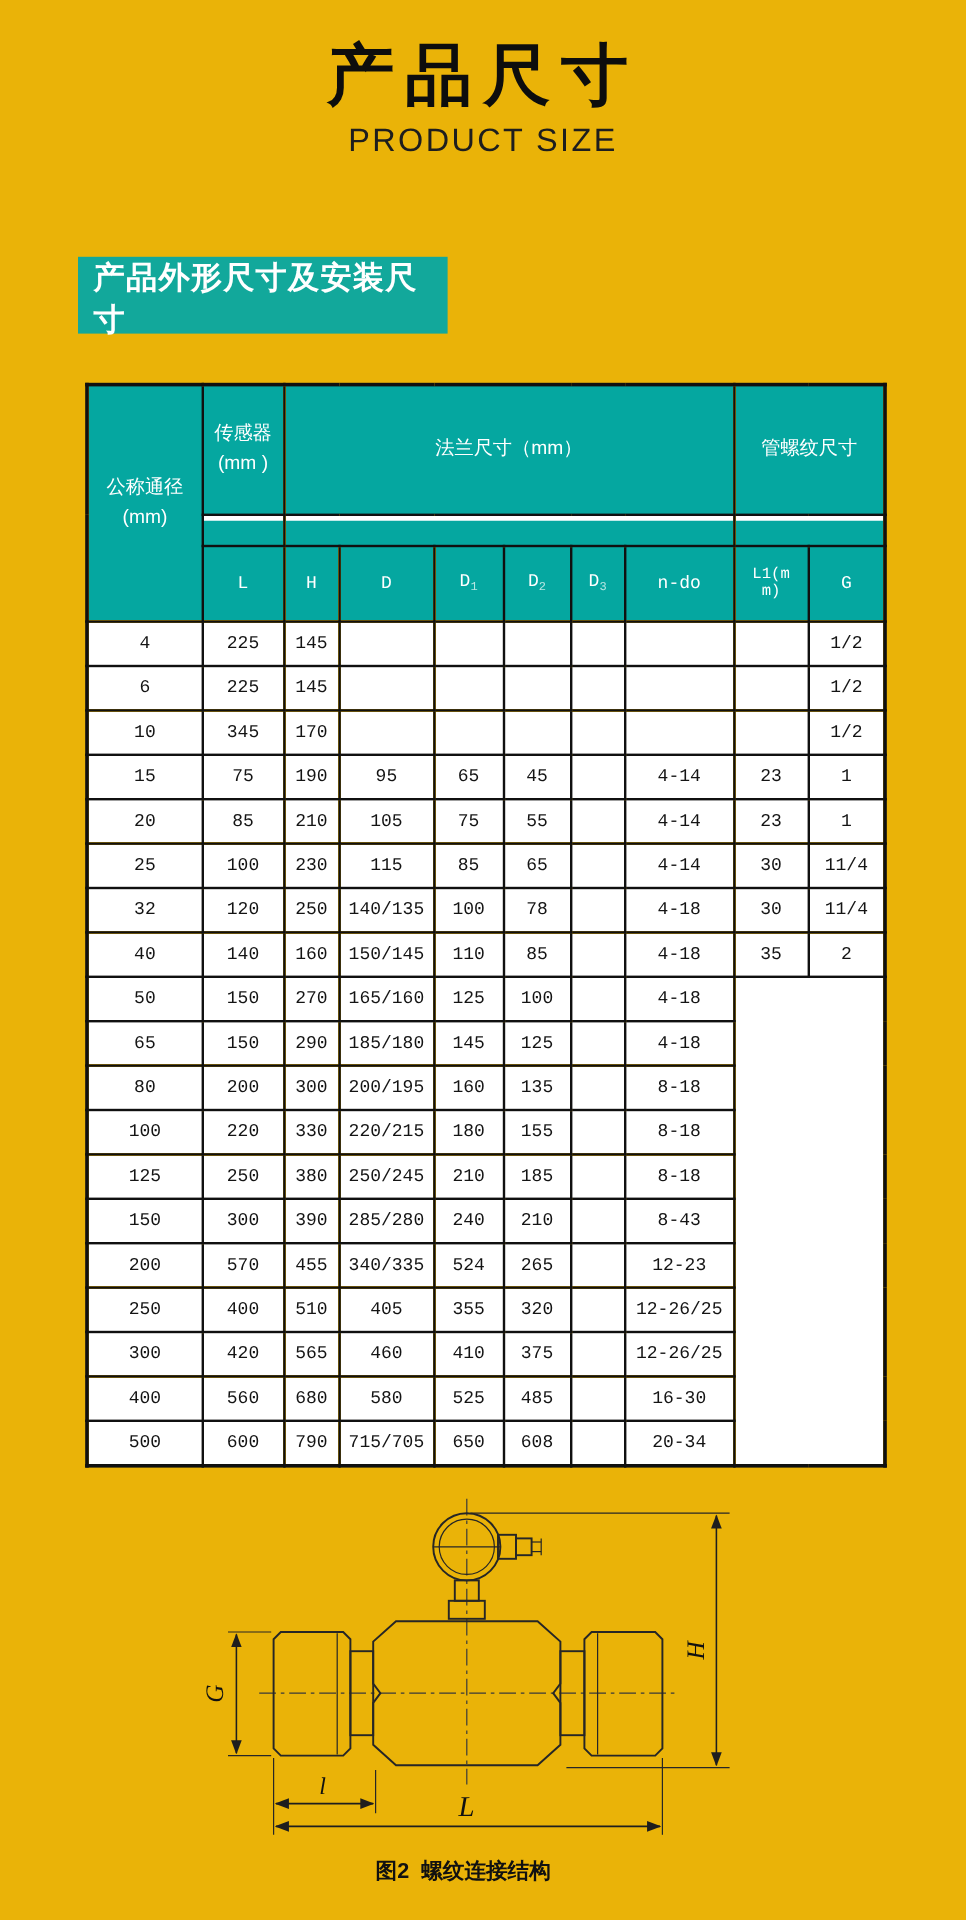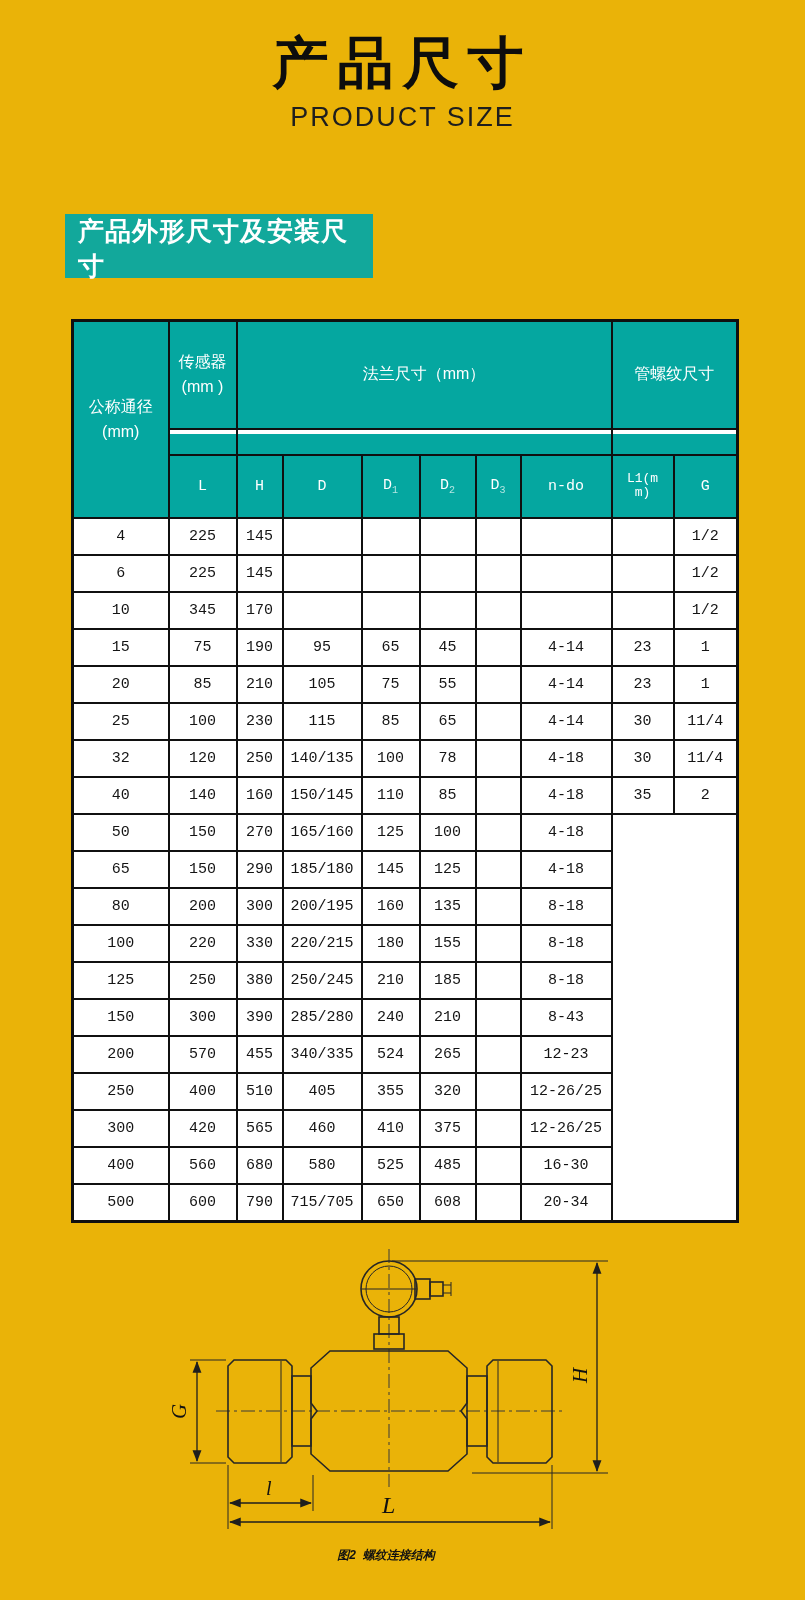--- a/index.html
+++ b/index.html
@@ -46,21 +46,21 @@
   tr.sub-row sub { color:#b5e6e2; font-size:10px; }
   table.dim tbody tr { height:37px; }
   table.dim tbody td {
     background:#ffffff; color:#141414;
     font-family:"Liberation Mono","DejaVu Sans Mono",monospace; font-size:15px;
   }
   
   .figure-wrap { position:absolute; left:160px; top:1235px; width:470px; height:300px; }
   .fig-caption {
     position:absolute; top:1547px; left:0; width:772px; text-align:center;
-    font-size:12px; font-weight:700; color:#111111; white-space:pre;font-style:italic;
+    font-size:18px; font-weight:700; color:#111111; white-space:pre;
   }
   svg .ln { stroke:#262626; stroke-width:1.6; fill:none; }
   svg .thin { stroke:#262626; stroke-width:1; fill:none; }
   svg .cl { stroke:#3a3a3a; stroke-width:1; fill:none; stroke-dasharray:14 4 3 4; }
   svg .dim { stroke:#1e1e1e; stroke-width:1.3; fill:none; }
   svg text.dlabel {
     font-family:"Liberation Serif","DejaVu Serif",serif; font-style:italic;
     fill:#111111;
   }
 </style>

